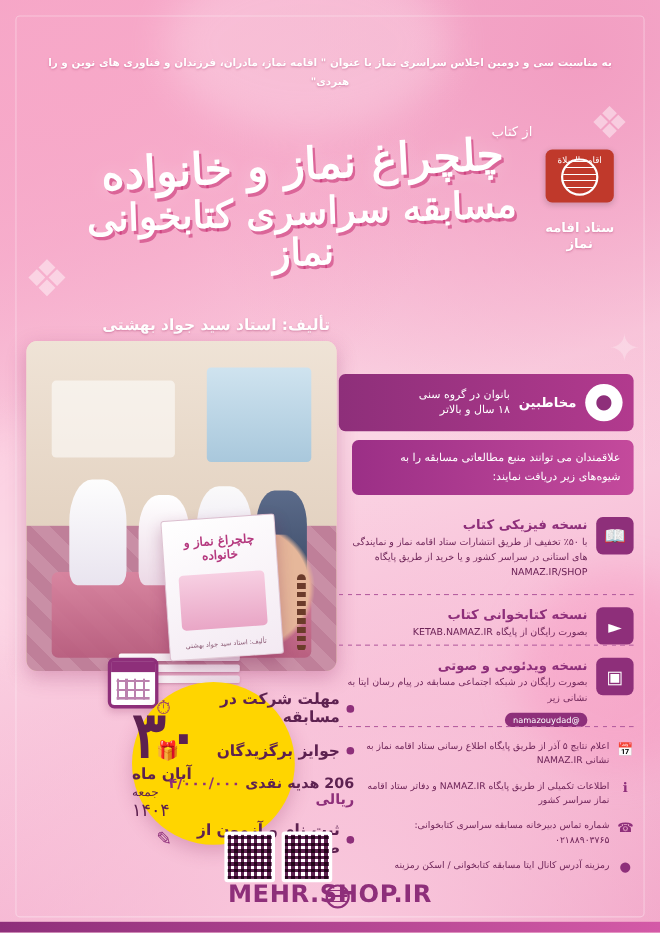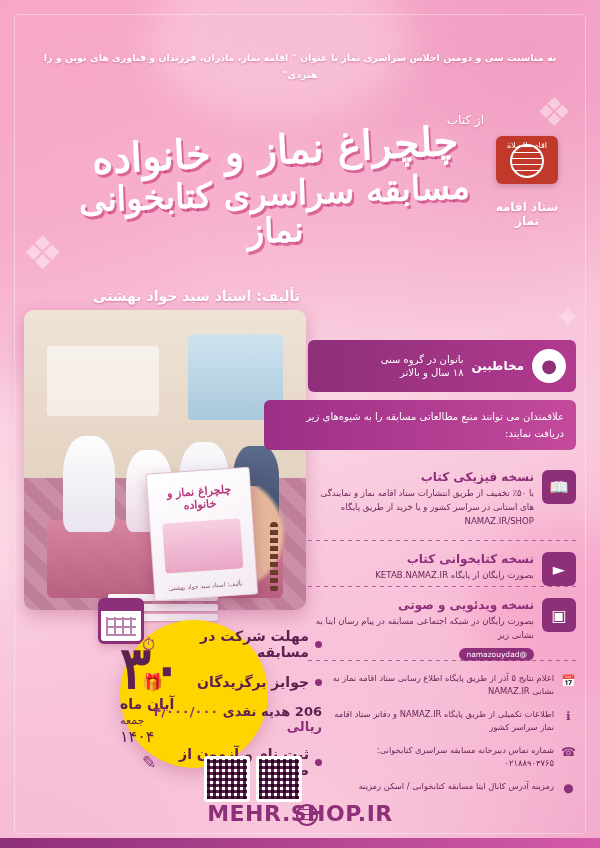--- a/index.html
+++ b/index.html
@@ -197,21 +197,21 @@
     background: #ffffff; color: #8e2f7a;
     display:flex; align-items:center; justify-content:center;
     font-size: 18px; flex: 0 0 auto;
   }
   .audience .aud-label {
     font-weight: bold; font-size: 12px; flex: 0 0 auto;
   }
   .audience .aud-text { font-size: 10px; line-height: 1.35; text-align:right; }
 
   .intro {
-    top: 400px; width: 312px;
+    top: 400px; width: 256px;
     background: linear-gradient(90deg,#9b2f86,#c44a9c);
     font-size: 10px; line-height: 1.7;
   }
 
   .option {
     width: 268px;
     background: rgba(255,255,255,.0);
     padding: 4px 0;
     position: absolute; right: 24px;
     display: flex; gap: 8px; align-items: flex-start;

